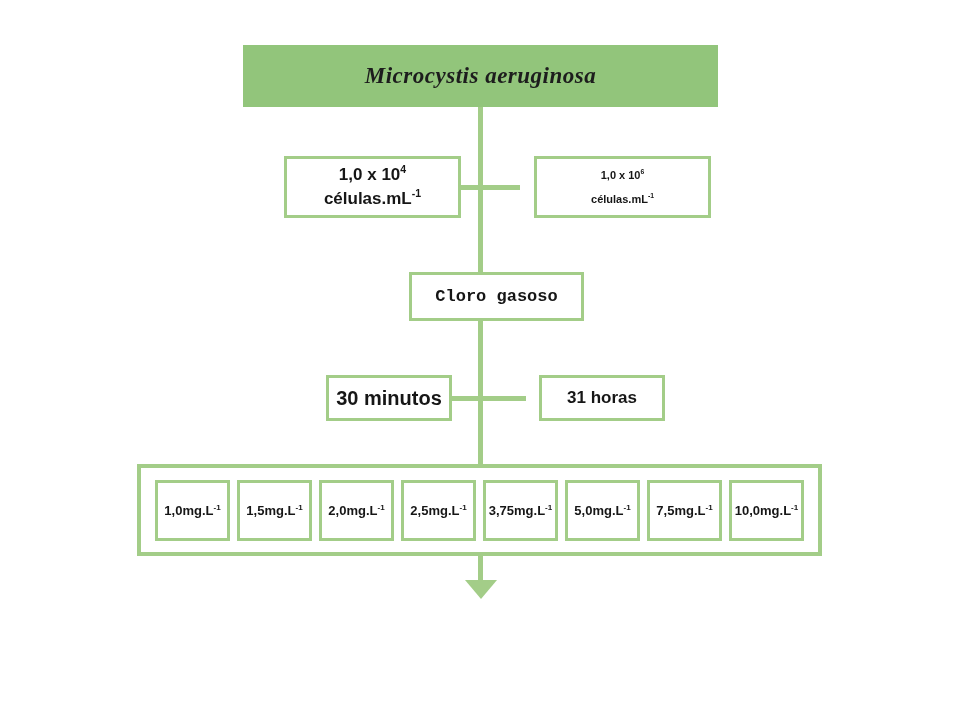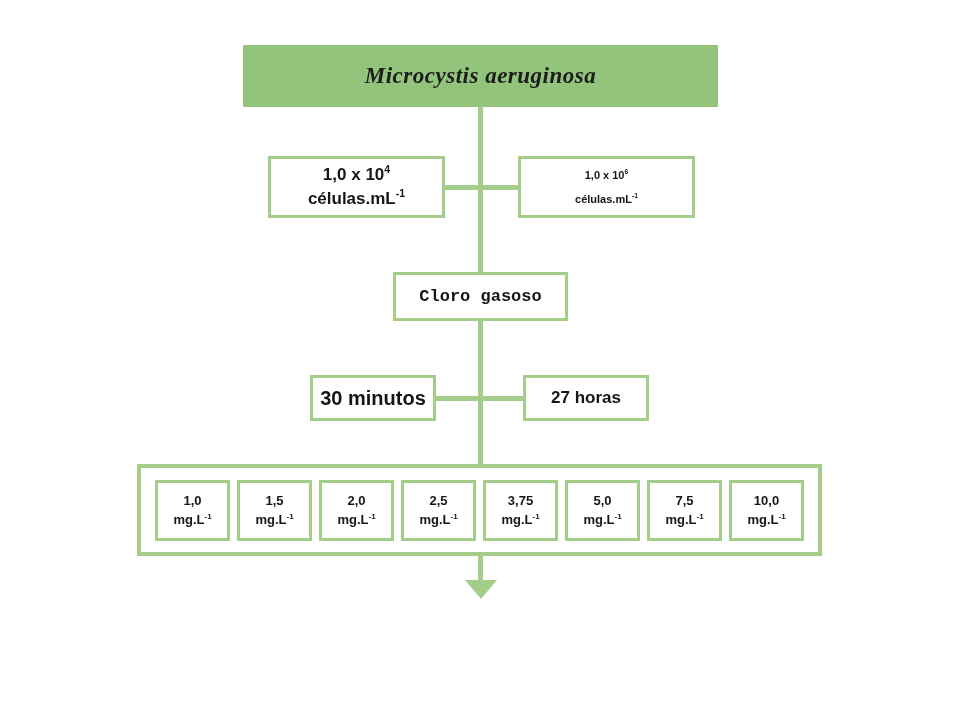--- a/index.html
+++ b/index.html
@@ -33,37 +33,37 @@
     position:absolute;left:243px;top:45px;width:475px;height:62px;
     background:#92c57b;z-index:2;
     display:flex;align-items:center;justify-content:center;
     font-family:"Liberation Serif", serif;
     font-size:23px;font-weight:bold;font-style:italic;color:#1d1d1d;
     letter-spacing:0.5px;
   }
   .wbox{
     position:absolute;background:#ffffff;border:3px solid #a3cd88;z-index:2;
     display:flex;flex-direction:column;align-items:center;justify-content:center;
-    font-weight:bold;color:#161616;text-align:center;box-sizing:border-box;
+    font-weight:bold;color:#161616;text-align:center;box-sizing:border-box;margin-left:16px;
   }
   .density-left{left:268px;top:156px;width:177px;height:62px;font-size:17px;line-height:24px;}
   .density-right{left:518px;top:156px;width:177px;height:62px;font-size:11px;line-height:24px;}
   .treatment-box{left:393px;top:272px;width:175px;height:49px;font-size:17px;font-family:Liberation Mono, monospace;}
   .time-left{left:310px;top:375px;width:126px;height:46px;font-size:20px;}
   .time-right{left:523px;top:375px;width:126px;height:46px;font-size:17px;}
   .conc-container{
     position:absolute;left:137px;top:464px;width:685px;height:92px;
     background:#ffffff;border:4px solid #a3cd88;z-index:2;box-sizing:border-box;
     display:flex;align-items:center;justify-content:space-between;
     padding:0 14px;
   }
   .conc-box{
     width:75px;height:61px;background:#ffffff;border:3px solid #a3cd88;
     box-sizing:border-box;
-    display:flex;flex-direction:column;align-items:center;justify-content:center;
+    display:flex;flex-direction:row;align-items:center;justify-content:center;
     font-weight:bold;color:#161616;font-size:13px;line-height:19px;
   }
   .n-box{left:420px;top:599px;width:127px;height:51px;font-size:17px;}
   sup{font-size:0.62em;line-height:0;}
 </style>
 </head>
 <body>
 
 <div class="canvas">
 
@@ -87,21 +87,21 @@
   </div>
 
   <div class="wbox treatment-box">
     <span>Cloro gasoso</span>
   </div>
 
   <div class="wbox time-left">
     <span>30 minutos</span>
   </div>
   <div class="wbox time-right">
-    <span>27 horas</span>
+    <span>31 horas</span>
   </div>
 
   <div class="conc-container">
     <div class="conc-box">
       <span>1,0</span>
       <span><span>mg.L</span><sup>-1</sup></span>
     </div>
     <div class="conc-box">
       <span>1,5</span>
       <span><span>mg.L</span><sup>-1</sup></span>

